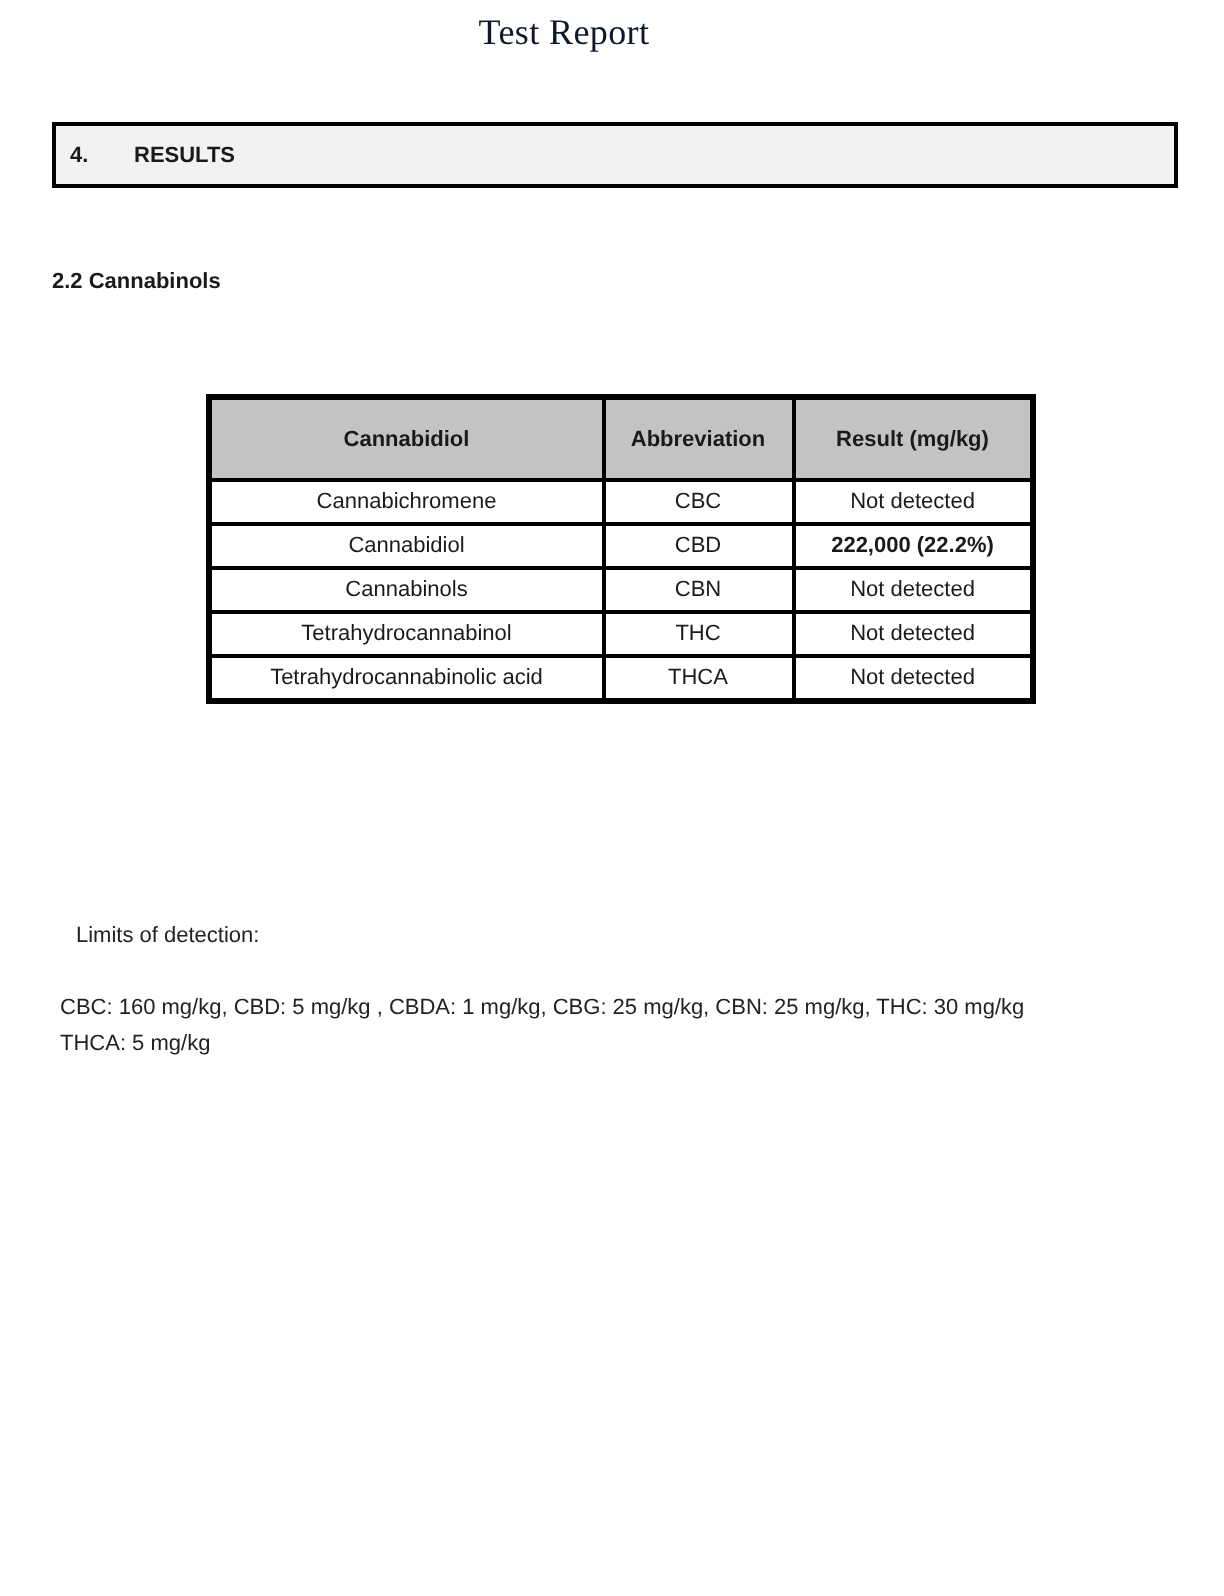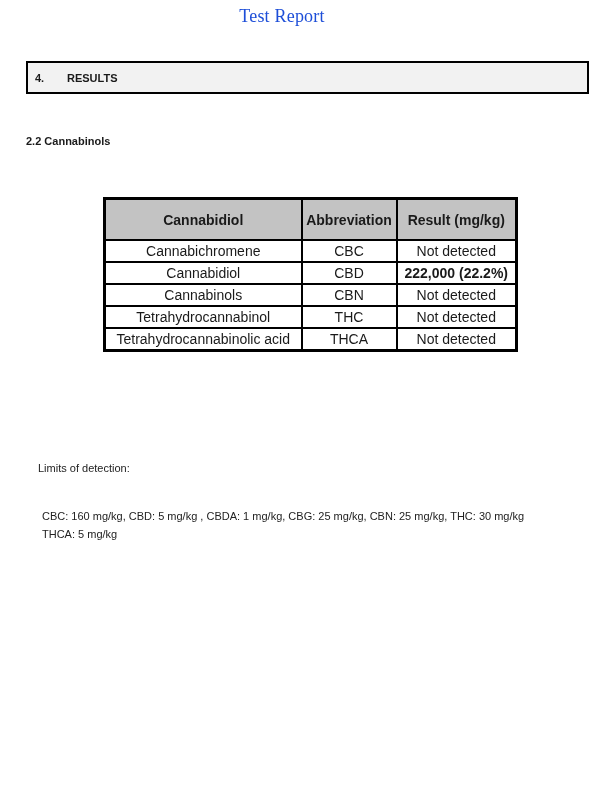--- a/index.html
+++ b/index.html
@@ -17,21 +17,21 @@
   .doc-title {
     position: absolute;
     top: 6px;
     left: 0;
     width: 564px;
     margin: 0;
     text-align: center;
     font-family: "Liberation Serif", serif;
     font-size: 18px;
     font-weight: 500;
-    color: #1d4ed8;
+    color: #0f172a;
     letter-spacing: 0.2px;
   }
 
   
   .results-box {
     position: absolute;
     left: 26px;
     top: 61px;
     width: 563px;
     height: 33px;
@@ -62,21 +62,21 @@
   }
 
   
   .results-table {
     position: absolute;
     left: 103px;
     top: 197px;
     width: 412px;
     border-collapse: collapse;
     table-layout: fixed;
-    font-size: 14px;
+    font-size: 11px;
     color: #1a1a1a;
   }
   .results-table col.c1 { width: 197px; }
   .results-table col.c2 { width: 95px; }
   .results-table col.c3 { width: 120px; }
   .results-table th, .results-table td {
     border: 2px solid var(--border-color, #000000);
     text-align: center;
     vertical-align: middle;
     padding: 0 2px;
@@ -98,21 +98,21 @@
     left: 26px;
     top: 450px;
     margin: 12px;
     font-size: 11px;
     color: #222222;
   }
   .limits-values {
     position: absolute;
     left: 26px;
     top: 491px;
-    margin: 16px;
+    margin: 4px;
     font-size: 11px;
     line-height: 18px;
     color: #222222;
     width: 560px;
   }
 </style>
 </head>
 <body>
 
 <div class="page">

